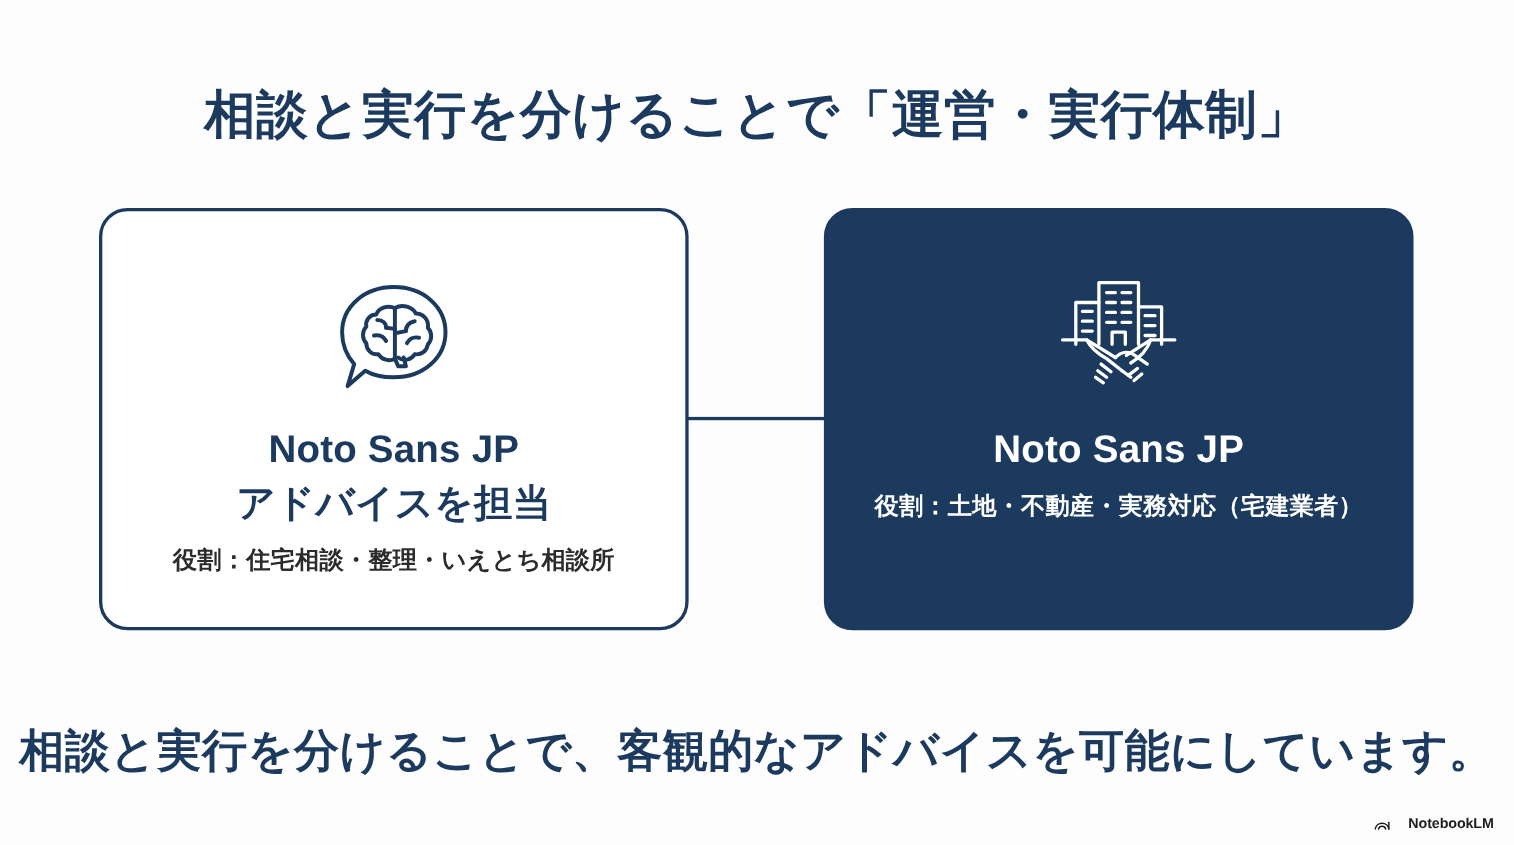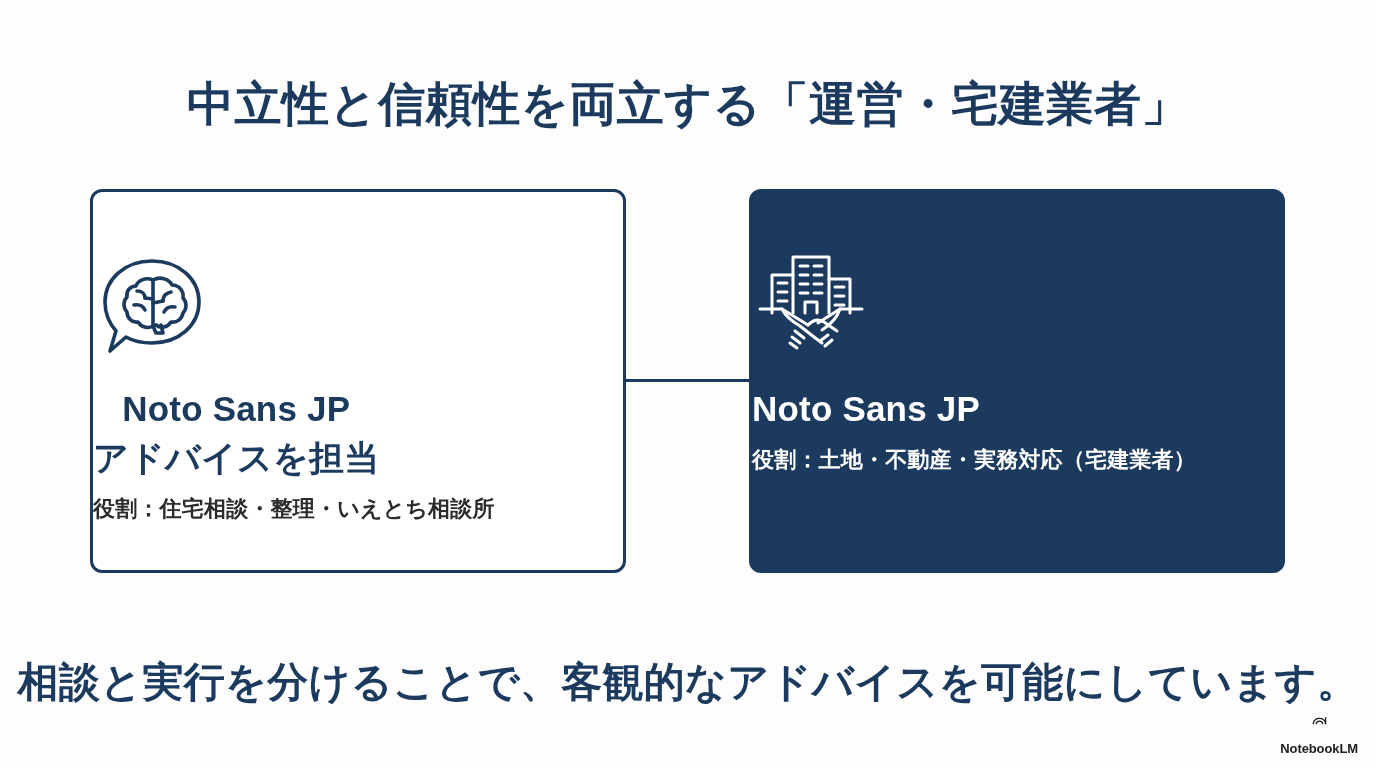--- a/index.html
+++ b/index.html
@@ -40,25 +40,25 @@
     position: absolute;
     left: 0;
     right: 0;
     top: 189px;
   }
 
   .card {
     position: absolute;
     width: 536px;
     height: 384px;
-    border-radius: 12px;
+    border-radius: 26px;
     box-sizing: border-box;
     display: flex;
     flex-direction: column;
-    align-items: flex-start;
+    align-items: center;
   }
 
   .card-left {
     left: 90px;
     background: #ffffff;
     border: 3px solid #1b3a5e;
   }
 
   .card-right {
     left: 749px;
@@ -128,30 +128,29 @@
     position: absolute;
     right: 18px;
     bottom: 12px;
     display: flex;
     align-items: center;
     gap: 16px;
     color: #1c1c1c;
     font-size: 13px;
     font-weight: 700;
     letter-spacing: -0.1px;
-    flex-direction: column;
   }
   .watermark svg { display: block; }
 </style>
 </head>
 <body>
 
 <div class="slide">
 
-  <h1 class="slide-title">中立性と信頼性を両立する「運営・宅建業者」</h1>
+  <h1 class="slide-title">相談と実行を分けることで「運営・実行体制」</h1>
 
   <div class="cards">
 
     <div class="card card-left">
 
       <div class="card-icon">
         <svg width="118" height="118" viewBox="0 0 118 118" fill="none" stroke="#1b3a5e" stroke-width="3.6" stroke-linecap="round" stroke-linejoin="round">
 
           <path d="M59 14 C86 14 106 32 106 55 C106 78 86 96 59 96
                    C49 96 40 94 33 90 L17 104 L23 84

